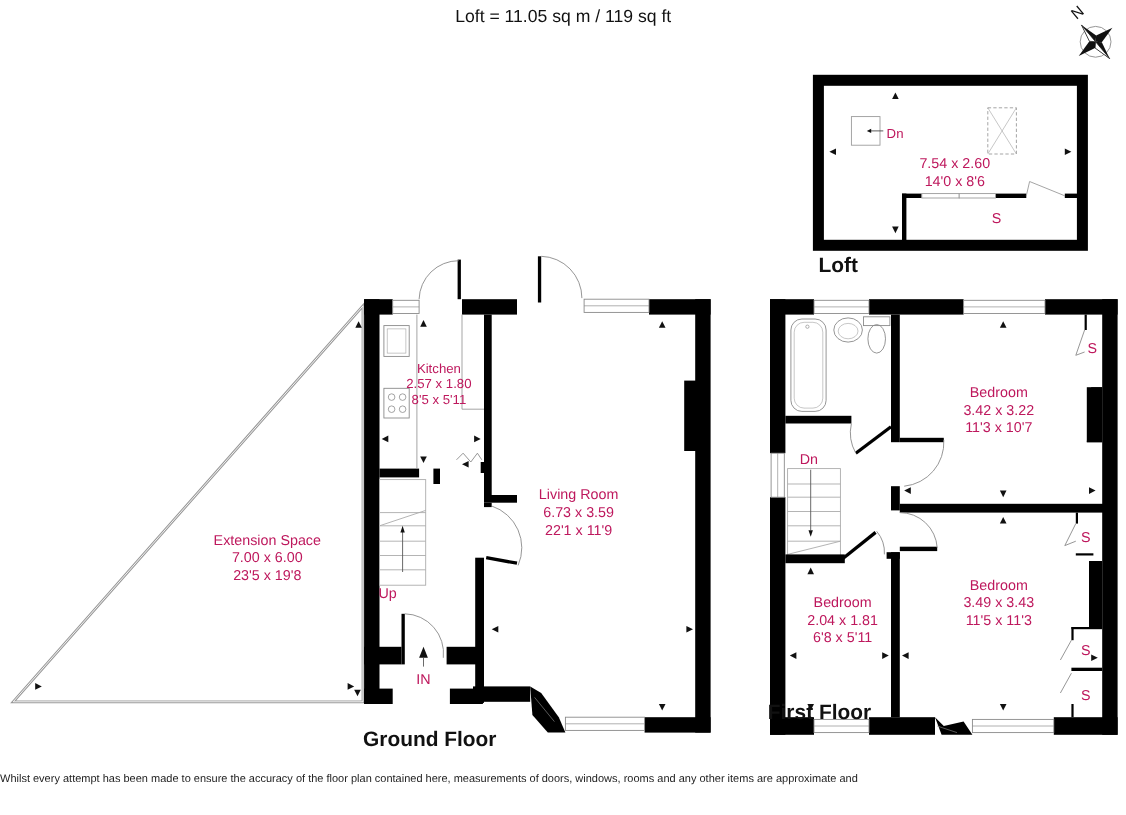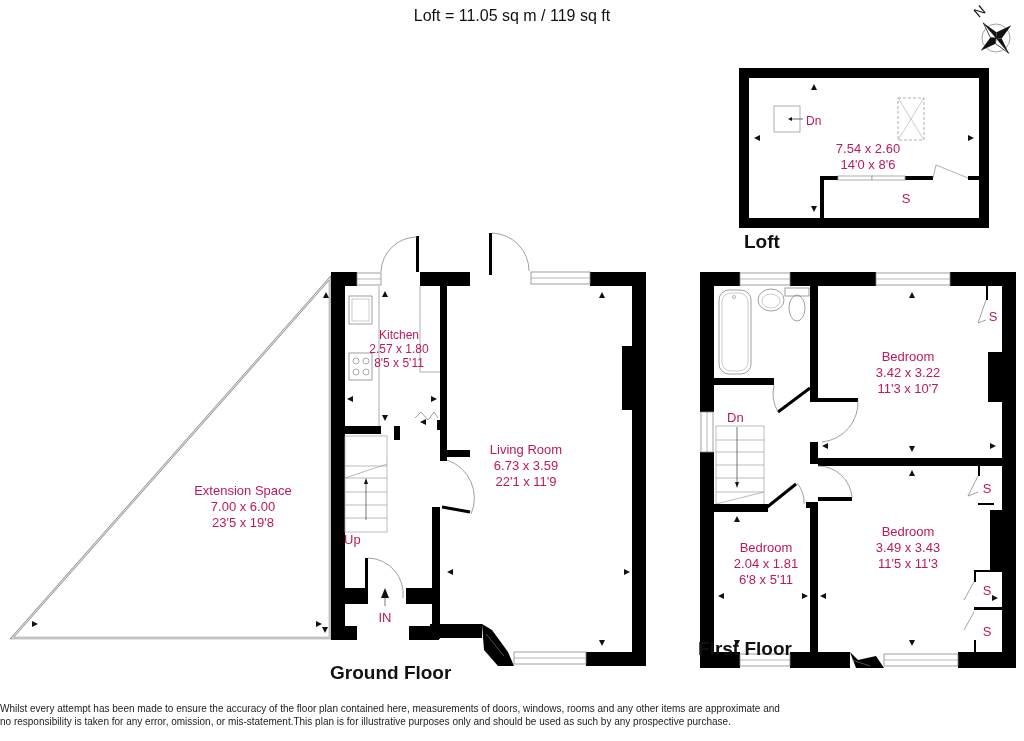--- a/index.html
+++ b/index.html
@@ -296,14 +296,13 @@
   <div>6'8 x 5'11</div>
 </div>
 <div class="label" style="left:986px; top:309px; width:14px;">S</div>
 <div class="label" style="left:980px; top:481px; width:14px;">S</div>
 <div class="label" style="left:980px; top:583px; width:14px;">S</div>
 <div class="label" style="left:980px; top:624px; width:14px;">S</div>
 <div class="floor-title" style="left:698px; top:638px;">First Floor</div>
 
 <div class="disclaimer">
   <div>Whilst every attempt has been made to ensure the accuracy of the floor plan contained here, measurements of doors, windows, rooms and any other items are approximate and</div>
-  <div>no responsibility is taken for any error, omission, or mis-statement.This plan is for illustrative purposes only and should be used as such by any prospective purchase.</div>
 </div>
 
 </body></html>

